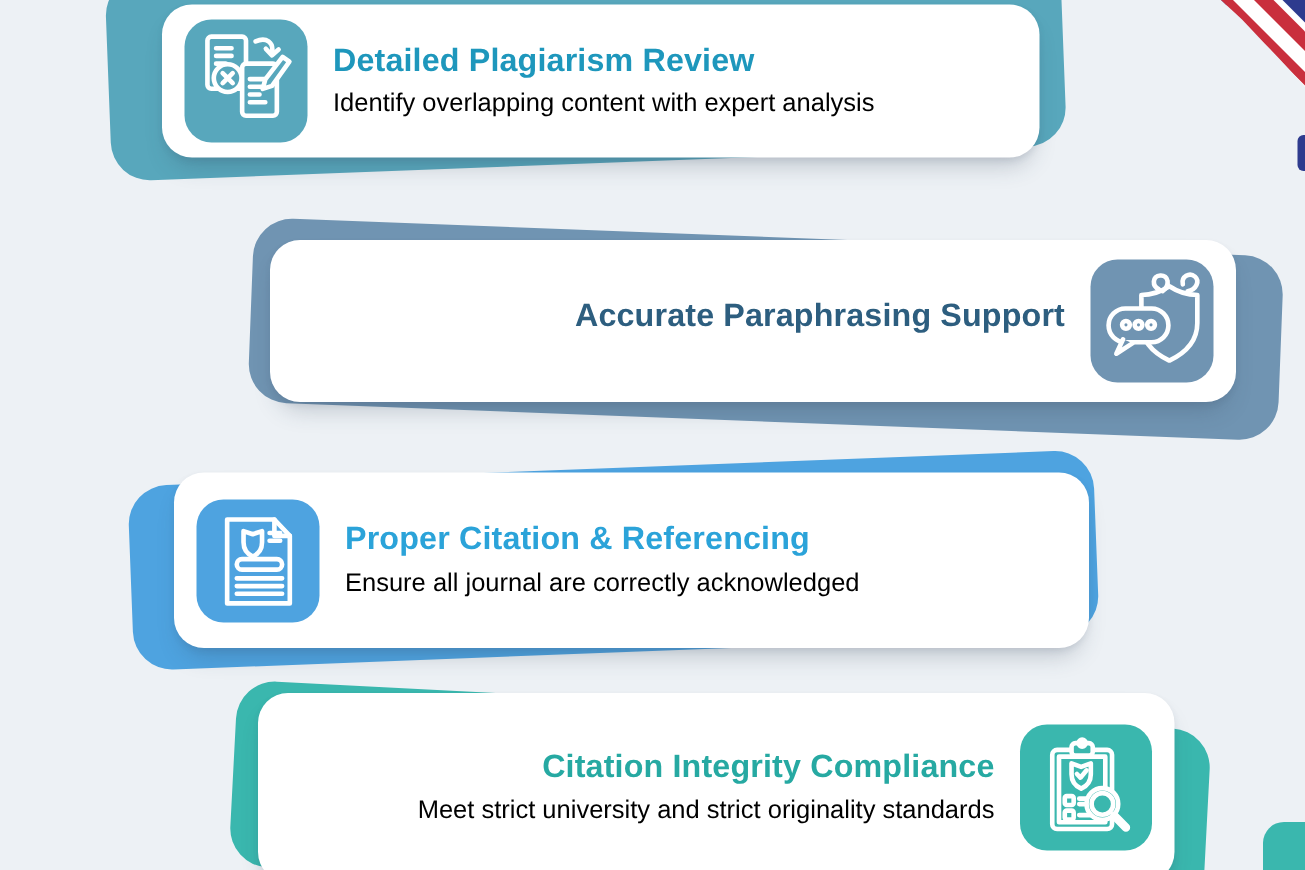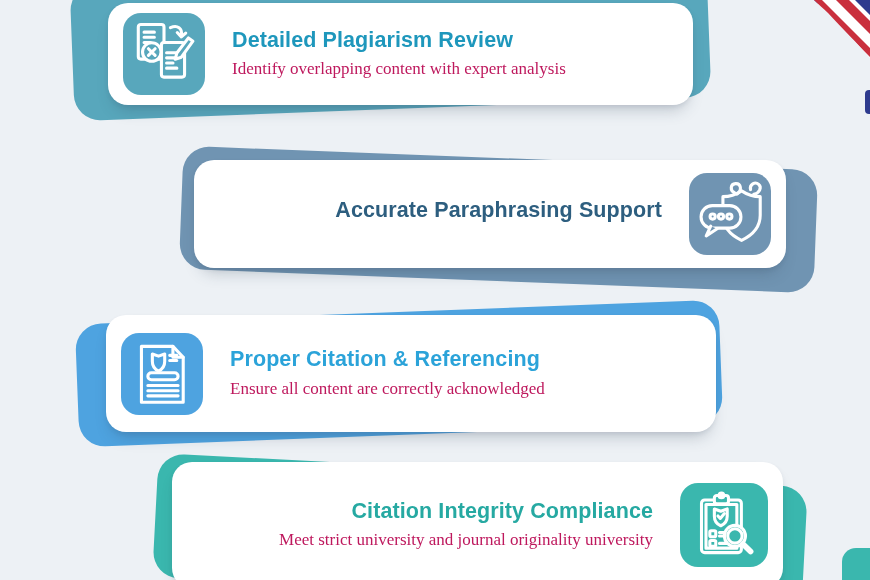--- a/index.html
+++ b/index.html
@@ -7,40 +7,40 @@
     width:870px;height:580px;position:relative;overflow:hidden;
     font-family:"Liberation Sans",sans-serif;
     background:#edf1f5;
   }
   .card{position:absolute;}
   .backplate{
     position:absolute;z-index:0;border-radius:26px;background:var(--accent);
   }
   .panel{
     position:relative;z-index:1;height:100%;background:#ffffff;border-radius:20px;
-    display:flex;align-items:center;gap:27px;padding:0 15px;box-sizing:border-box;
+    display:flex;align-items:center;gap:17px;padding:0 15px;box-sizing:border-box;
     box-shadow:0 10px 16px -6px rgba(50,70,90,.28), 0 2px 4px rgba(50,70,90,.08);
   }
   .icon-box{
     flex:0 0 auto;width:82px;height:82px;border-radius:18px;background:var(--accent);
     display:flex;align-items:center;justify-content:center;
   }
   .icon-box svg{width:72px;height:72px;}
   .text{flex:1;min-width:0;}
   .title{
     font-size:21.5px;font-weight:bold;color:var(--title);
     margin:0 0 7px 0;letter-spacing:.1px;line-height:1.15;
   }
-  .desc{font-size:17px;color:#be185d;line-height:1.22;margin:0;font-family:Liberation Serif, serif;}
+  .desc{font-size:17px;color:#000000;line-height:1.22;margin:0;}
   
   .c1{left:108px;top:3px;width:585px;height:102px;}
   .c1 .backplate{top:-30px;left:-36px;right:-16px;bottom:-4px;transform:rotate(-2.2deg);}
-  .c2{left:194px;top:160px;width:592px;height:108px;}
+  .c2{left:180px;top:160px;width:644px;height:108px;}
   .c2 .backplate{top:-2px;left:-13px;right:-30px;bottom:-13px;transform:rotate(2.2deg);}
-  .c3{left:94px;top:315px;width:610px;height:117px;padding-left:12px;}
+  .c3{left:104px;top:315px;width:610px;height:117px;padding-left:12px;}
   .c3 .backplate{top:-3px;left:-17px;right:-5px;bottom:-3px;transform:rotate(-2.2deg);}
   .c4{left:172px;top:462px;width:611px;height:126px;}
   .c4 .backplate{top:8px;left:-17px;right:-22px;bottom:-6px;transform:rotate(3deg);}
   .c2 .text,.c4 .text{text-align:right;}
   .c4 .desc{max-width:432px;margin-left:auto;}
   .c4 .icon-box{width:88px;height:84px;}
   
   .flag{position:absolute;top:0;right:0;width:58px;height:62px;}
   .flag-sliver{position:absolute;top:90px;right:0;width:5px;height:24px;border-radius:4px 0 0 4px;}
   .corner-accent{position:absolute;right:-30px;bottom:-26px;width:58px;height:58px;border-radius:14px;}
@@ -107,31 +107,31 @@
           <path d="M36.5 6.5V15h8"></path>
           <path d="M20.5 12.5l4.8 1.6 4.8-1.6v5.8c0 3.9-2.4 6.3-4.8 7.4-2.4-1.1-4.8-3.5-4.8-7.4z"></path>
           <path d="M34 13.5h5.5 M34 17.5h5.5"></path>
           <rect x="17" y="27" width="23.5" height="5.5" rx="2.7"></rect>
           <path d="M17 37h23.5 M17 41h23.5 M17 45h23.5"></path>
         </g>
       </svg>
     </div>
     <div class="text">
       <div class="title">Proper Citation &amp; Referencing</div>
-      <p class="desc">Ensure all content are correctly acknowledged</p>
+      <p class="desc">Ensure all journal are correctly acknowledged</p>
     </div>
   </div>
 </div>
 
 <div class="card c4" style="--accent: #3ab7ae; --title: #26a9a2;">
   <div class="backplate"></div>
   <div class="panel">
     <div class="text">
       <div class="title">Citation Integrity Compliance</div>
-      <p class="desc">Meet strict university and journal originality university</p>
+      <p class="desc">Meet strict university and strict originality standards</p>
     </div>
     <div class="icon-box">
       <svg viewBox="0 0 56 56">
         <g class="ico">
           <rect x="10.5" y="8.5" width="31" height="41" rx="2.5"></rect>
           <rect x="14" y="12" width="24" height="34"></rect>
           <rect x="20.5" y="5" width="11" height="6.5" rx="2" fill="var(--accent)"></rect>
           <circle cx="26" cy="5" r="1.8"></circle>
           <path d="M20.5 15.5l5 1.8 5-1.8v5.6c0 4-2.6 6.4-5 7.5-2.4-1.1-5-3.5-5-7.5z"></path>
           <path d="M23.3 21l1.8 1.9 3.2-3.8"></path>

